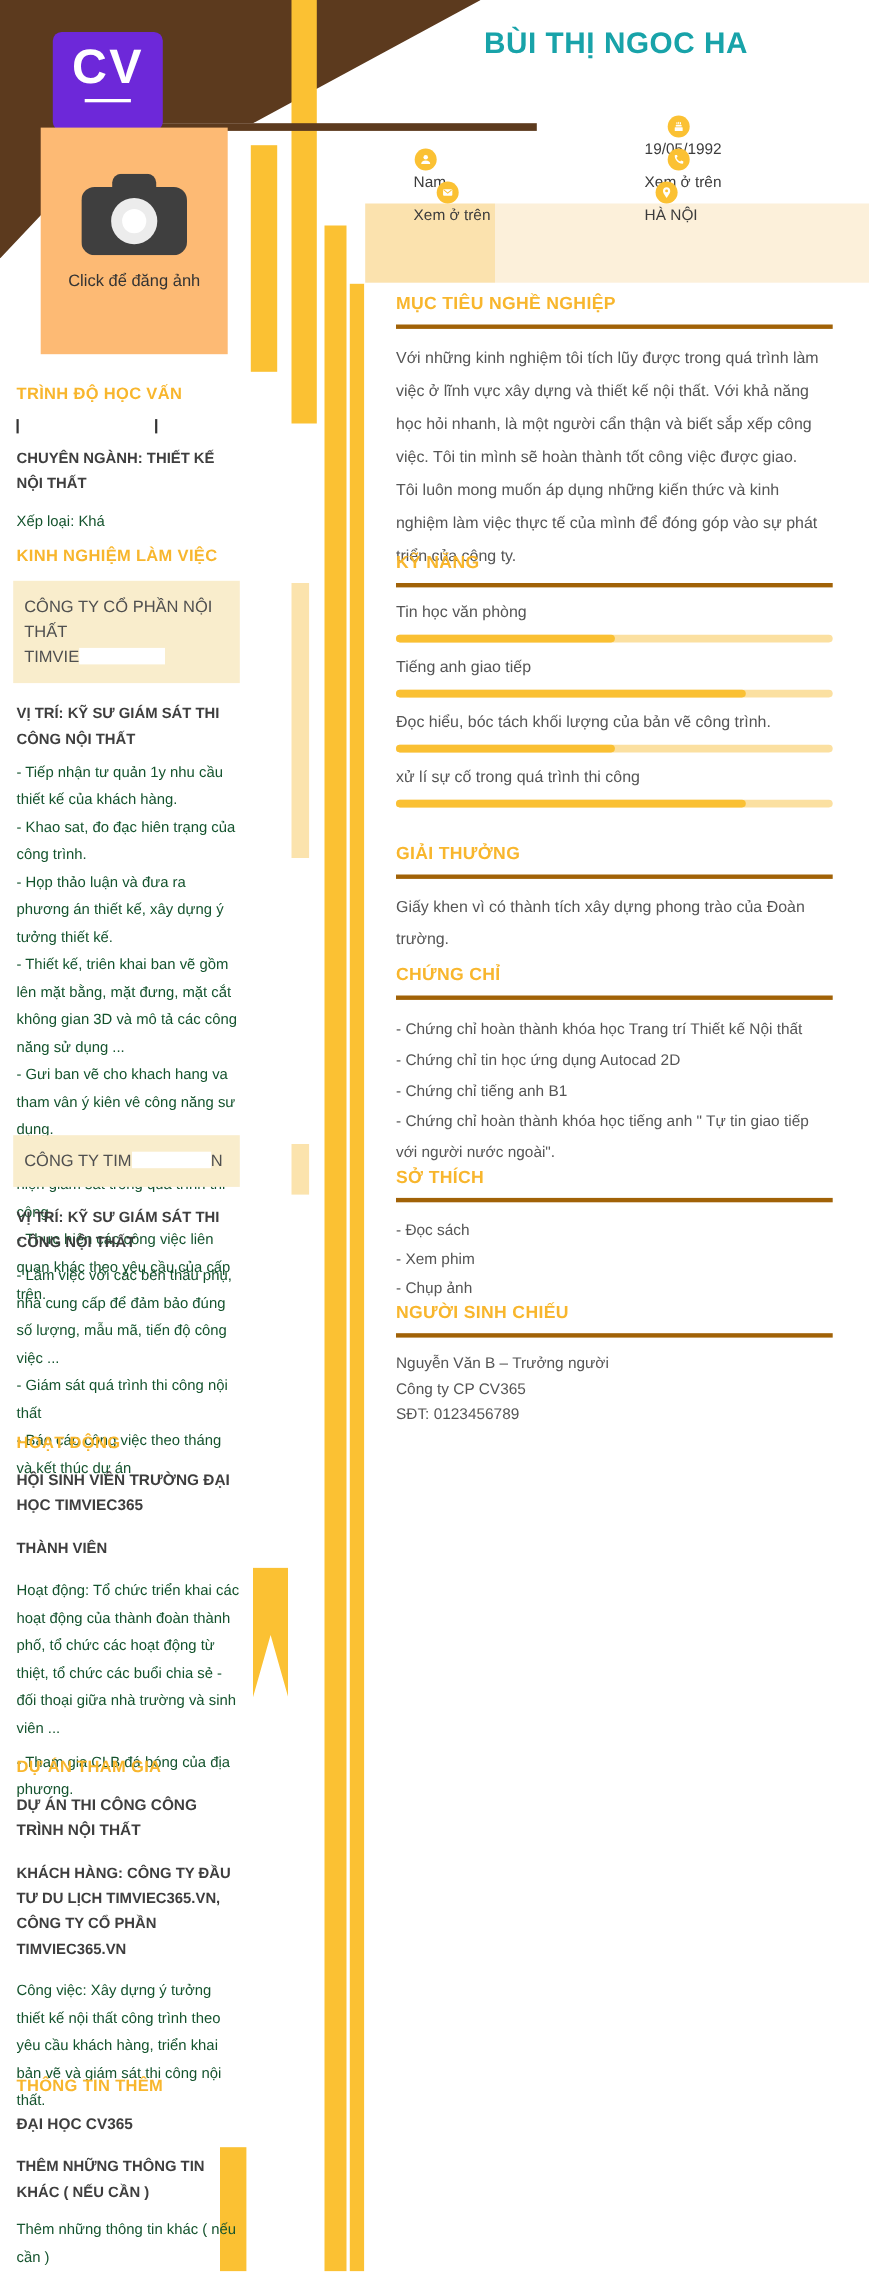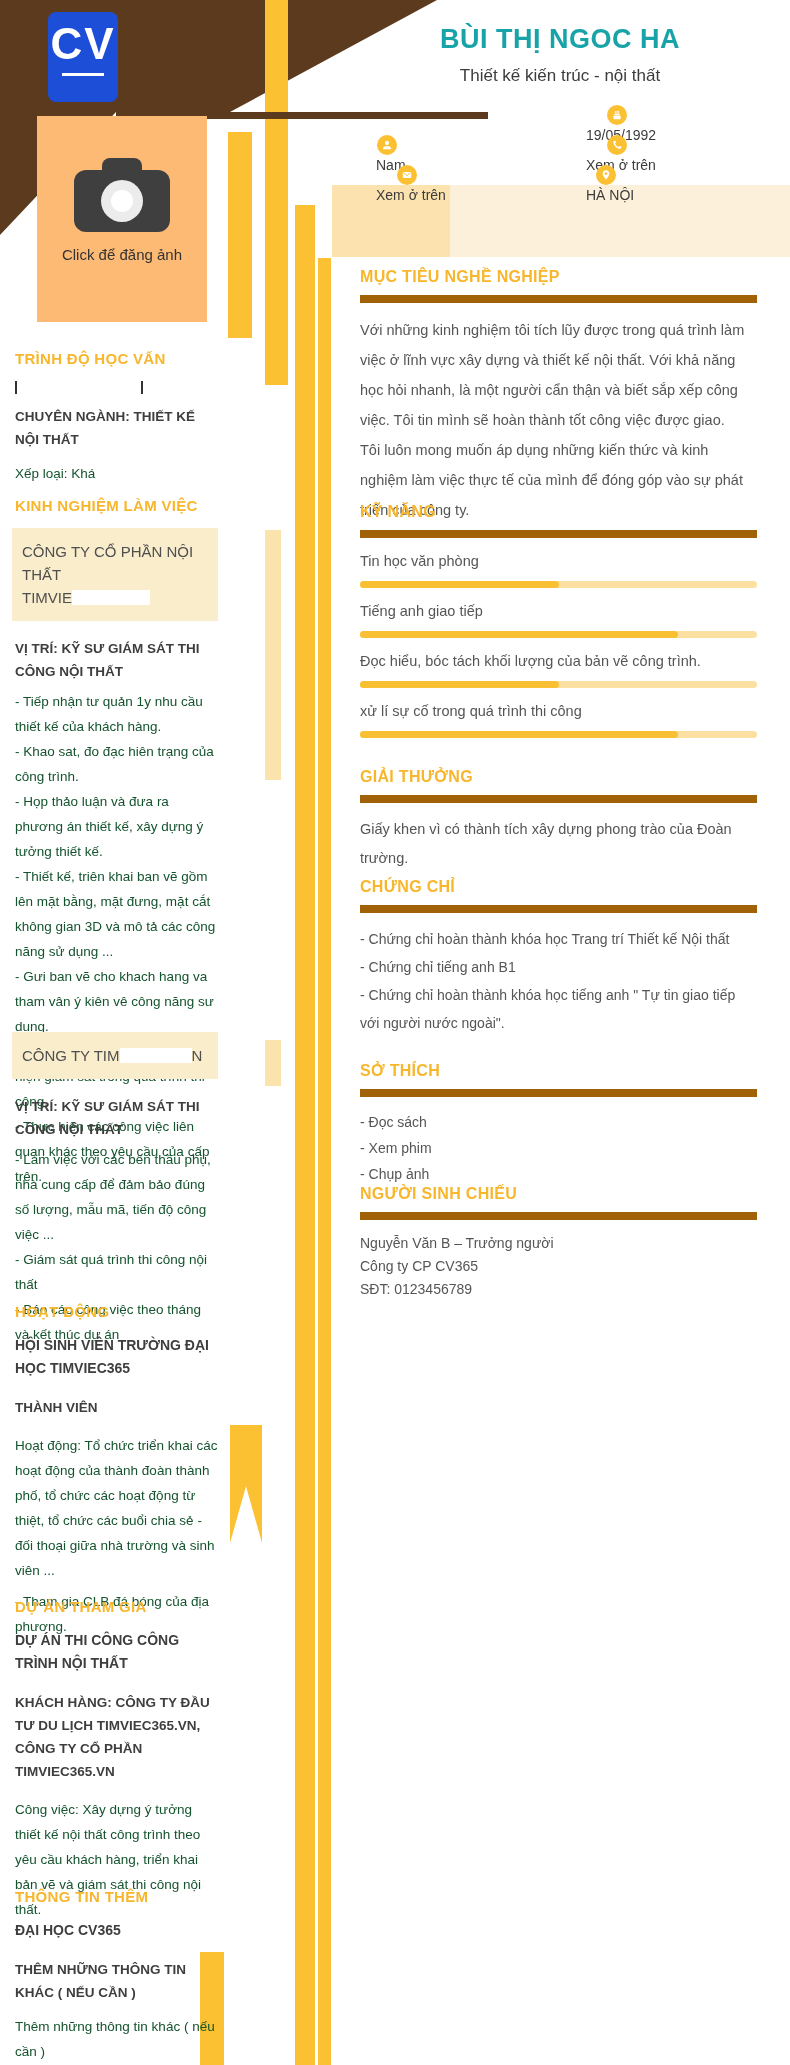--- a/index.html
+++ b/index.html
@@ -16,21 +16,21 @@
   .s2 { left:295px; top:205px; width:20px; height:1860px; }
   .s3 { left:318px; top:258px; width:13px; height:1807px; }
   .cream-a { position:absolute; left:332px; top:185px; width:118px; height:72px; background:#FBE2AE; }
   .cream-b { position:absolute; left:450px; top:185px; width:340px; height:72px; background:#FCF0DA; }
   .photo-strip { left:228px; top:132px; width:24px; height:206px; }
   .notch-block { left:230px; top:1425px; width:32px; height:118px;
     clip-path:polygon(0 0,100% 0,100% 100%,50% 52%,0 100%); }
   .bottom-bar { left:200px; top:1952px; width:24px; height:113px; }
   .brown-bar { position:absolute; left:116px; top:112px; width:372px; height:7px; background:#5C3A1E; }
 
-  .badge { position:absolute; left:48px; top:12px; width:70px; height:90px; background:#1d4ed8; border-radius:8px; text-align:center; }
+  .badge { position:absolute; left:48px; top:29px; width:100px; height:90px; background:#6d28d9; border-radius:8px; text-align:center; }
   .badge-txt { color:#fff; font-size:44px; font-weight:bold; letter-spacing:2px; padding-top:8px; line-height:48px; }
   .badge-underline { width:42px; height:3px; background:#fff; margin:5px auto 0; }
 
   
   .name { position:absolute; left:340px; top:24px; width:440px; text-align:center;
     color:#18A3A9; font-size:27px; font-weight:bold; letter-spacing:0.5px; }
   .subtitle { position:absolute; left:340px; top:66px; width:440px; text-align:center;
     color:#3C3C3C; font-size:17px; }
   .contact-item { position:absolute; display:flex; align-items:center;flex-direction:column; }
   .cicon { width:20px; height:20px; border-radius:50%; background:#FBC133; display:inline-flex;
@@ -41,21 +41,21 @@
   .photo { position:absolute; left:37px; top:116px; width:170px; height:206px; background:#fdba74;
     text-align:center; cursor:pointer; }
   .photo svg { margin-top:42px; }
   .photo-label { margin-top:10px; color:#333; font-size:15px; }
 
   
   .lsec { position:absolute; left:15px; width:204px; }
   .rsec { position:absolute; left:360px; width:397px; }
   h2.lhead { color:#F8B62D; font-size:15px; font-weight:bold; letter-spacing:0.3px; margin-bottom:14px; }
   h2.rhead { color:#F8B62D; font-size:16px; font-weight:bold; letter-spacing:0.3px;
-    border-bottom:8px solid #a16207; padding-bottom:9px; margin-bottom:12px; }
+    border-bottom:4px solid #a16207; padding-bottom:9px; margin-bottom:12px; }
   .bold-line { color:#3E3E3E; font-size:13.5px; font-weight:bold; line-height:23px; }
   .body-line { color:#14532d; font-size:13.5px; line-height:25px; }
   .rbody { color:#555; font-size:14.5px; line-height:30px; }
 
   .cursor-row { margin:4px 0 10px; height:14px; }
   .cursor-bar { display:inline-block; width:2px; height:13px; background:#333; vertical-align:top; }
   .cursor-bar.second { margin-left:120px; }
 
   .company-box { background:#F9EDCC; color:#4F4F4F; font-size:15px; line-height:23px;
     padding:12px 10px; margin:0 0 16px -3px; width:206px; }
@@ -88,21 +88,20 @@
   <div class="stripe notch-block"></div>
   <div class="stripe bottom-bar"></div>
   <div class="brown-bar"></div>
 
   <div class="badge">
     <div class="badge-txt">CV</div>
     <div class="badge-underline"></div>
   </div>
 
   <div class="name">BÙI THỊ NGOC HA</div>
-  <div class="subtitle">Thiết kế kiến trúc  - nội thất</div>
 
   <div class="contact-item" style="left:578px; top:105px;">
     <span class="cicon">
       <svg viewBox="0 0 20 20" width="12" height="12">
           <rect x="4" y="11" width="12" height="6" rx="1" fill="#fff"></rect>
           <rect x="5.5" y="7.5" width="9" height="2.6" rx="1" fill="#fff"></rect>
           <rect x="6.5" y="3.5" width="1.6" height="3" fill="#fff"></rect>
           <rect x="9.2" y="3" width="1.6" height="3.5" fill="#fff"></rect>
           <rect x="11.9" y="3.5" width="1.6" height="3" fill="#fff"></rect>
         </svg>
@@ -248,20 +247,21 @@
   </div>
 
   <div class="rsec" style="top:768px;">
     <h2 class="rhead">GIẢI THƯỞNG</h2>
     <div class="rbody" style="line-height:29px;">Giấy khen vì có thành tích xây dựng phong trào của Đoàn trường.</div>
   </div>
 
   <div class="rsec" style="top:878px;">
     <h2 class="rhead">CHỨNG CHỈ</h2>
     <div class="cert-line">- Chứng chỉ hoàn thành khóa học Trang trí Thiết kế Nội thất</div>
+    <div class="cert-line">- Chứng chỉ tin học ứng dụng Autocad 2D</div>
     <div class="cert-line">- Chứng chỉ tiếng anh B1</div>
     <div class="cert-line">- Chứng chỉ hoàn thành khóa học tiếng anh " Tự tin giao tiếp với người nước ngoài".</div>
   </div>
 
   <div class="rsec" style="top:1062px;">
     <h2 class="rhead">SỞ THÍCH</h2>
     <div class="hobby-line">- Đọc sách</div>
     <div class="hobby-line">- Xem phim</div>
     <div class="hobby-line">- Chụp ảnh</div>
   </div>

